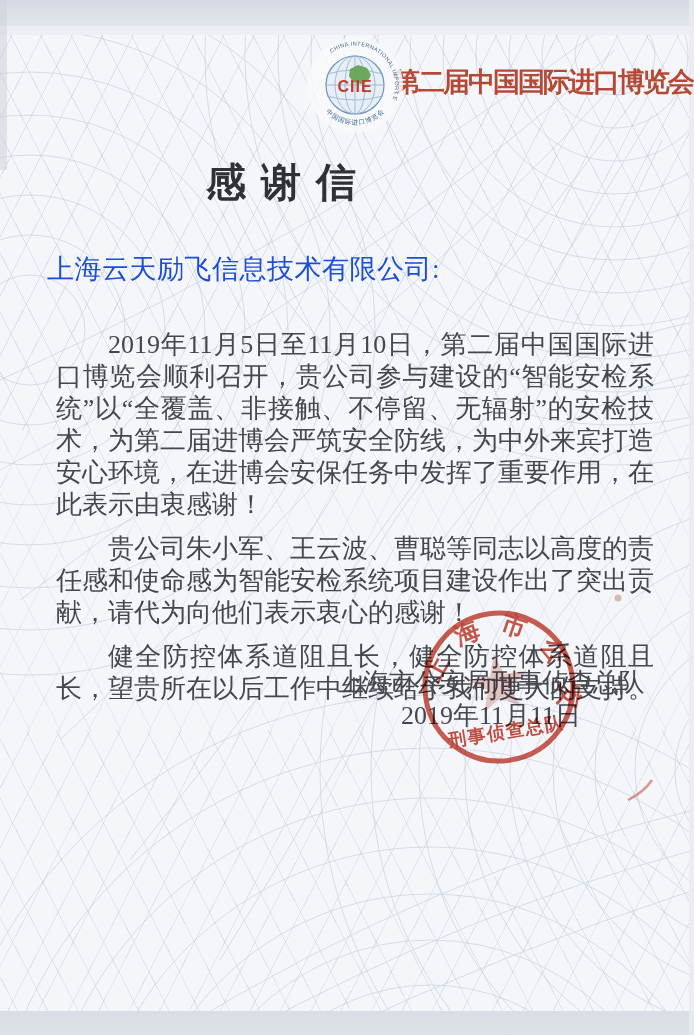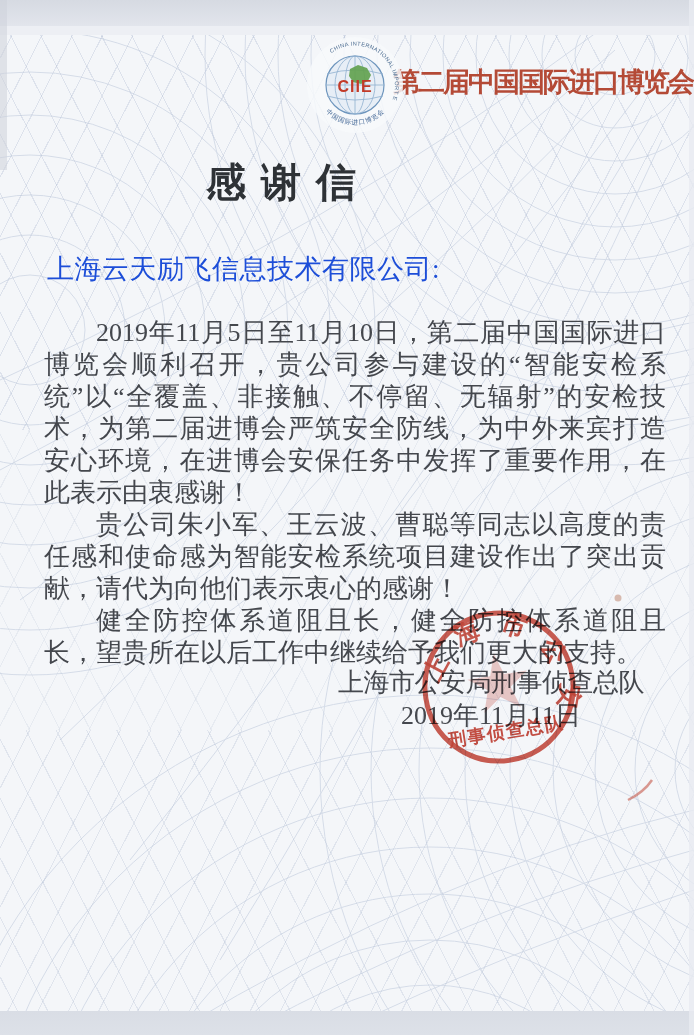--- a/index.html
+++ b/index.html
@@ -84,21 +84,21 @@
     color: #1d4ed8;
     letter-spacing: .5px;
   }
   .body-text {
     position: absolute; left: 44px; top: 317px; width: 622px;
     font-size: 26px;
     line-height: 32px;
     color: #44474d;
     text-align: justify;
   }
-  .body-text p { text-indent: 2em; margin: 0; }
+  .body-text p { text-indent: 2em; margin: 12px; }
   .sig-block {
     position: absolute; left: 330px; top: 666px; width: 322px;
     text-align: center;
     font-size: 26px;
     line-height: 33px;
     color: #45484e;
     white-space: nowrap;
   }
   .sig-block .sig { letter-spacing: -0.5px; }
 

